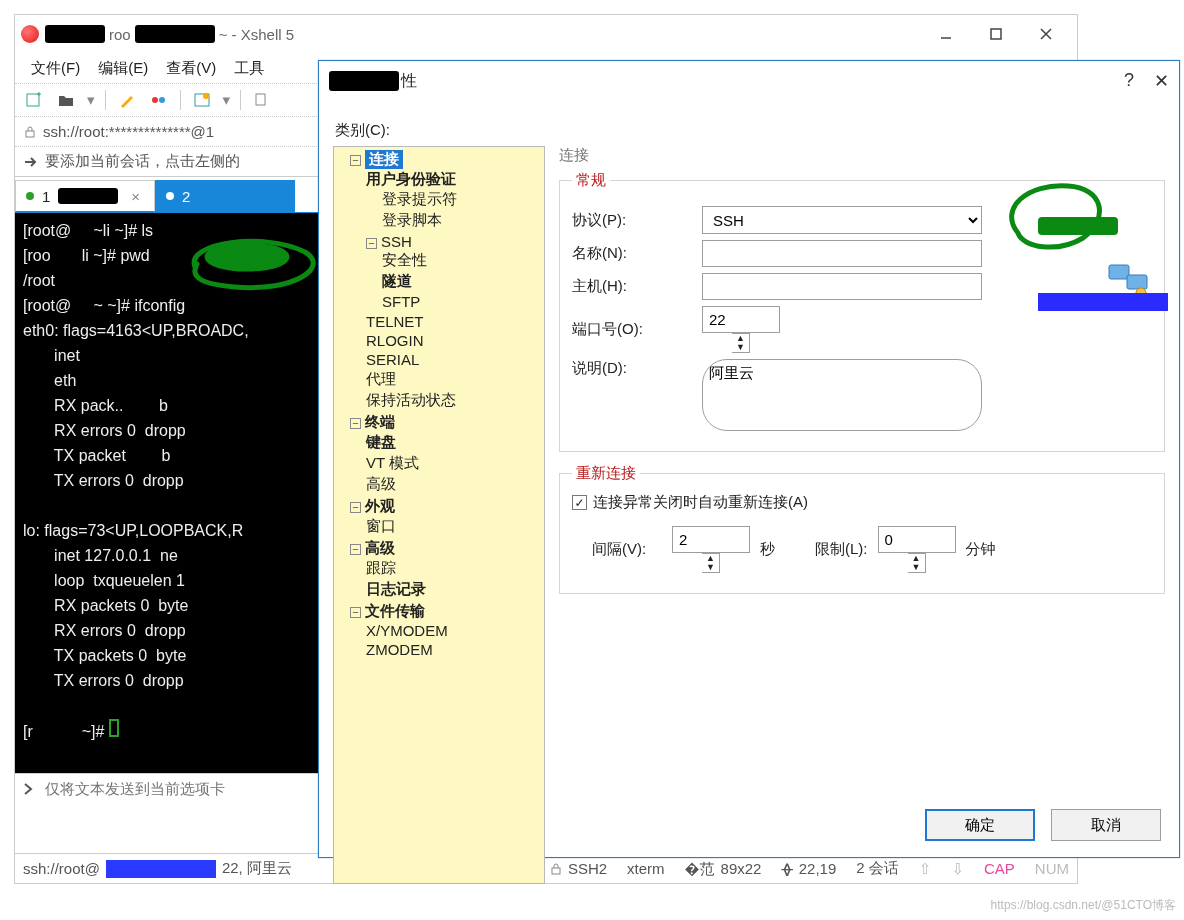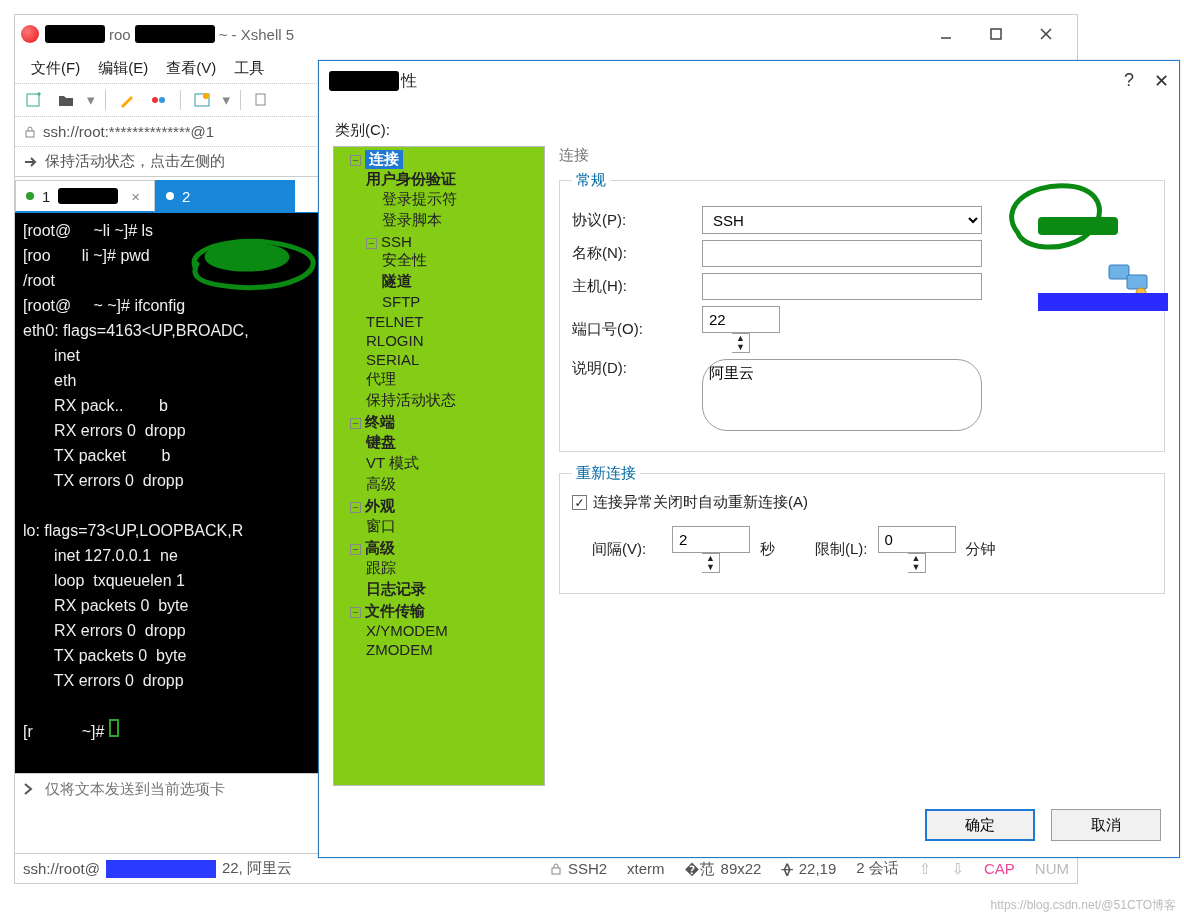--- a/index.html
+++ b/index.html
@@ -53,31 +53,31 @@
   .dialog { position:absolute; left:318px; top:60px; width:862px; height:798px; background:#fff; border:1px solid #2a7bbf; box-shadow: 0 0 0 1px #2a7bbf20;}
   .dlg-titlebar{ height:40px; display:flex; align-items:center; padding:0 10px;}
   .dlg-titlebar .redact{ background:#000; height:20px; width:70px; border-radius:3px; margin-right:2px;}
   .dlg-titlebar .right{ margin-left:auto; display:flex; gap:20px; color:#333;}
   .dlg-titlebar .qc { font-size:18px; }
 
   .dlg-body{ padding: 2px 14px 0 14px;}
   .dlg-body .cat-label{ margin:18px 0 6px 2px; }
   .dlg-columns{ display:flex; gap:14px;}
 
-  .tree-pane{ width:212px; height:640px; border:1px solid #b9b9b9; background:#84cc16; font-size:15px; overflow:auto; padding:2px 0;}
+  .tree-pane{ width:212px; height:738px; border:1px solid #b9b9b9; background:#fef9c3; font-size:15px; overflow:auto; padding:2px 0;}
   .tree-pane ul{ list-style:none; margin:0; padding-left:16px;}
   .tree-pane li{ padding:1px 0; white-space:nowrap;}
   .tree-pane .exp{ display:inline-block; width:11px; height:11px; border:1px solid #888; text-align:center; line-height:9px; font-size:11px; margin-right:4px; vertical-align:middle; color:#555;}
   .tree-pane .sel{ background:#1f78d1; color:#fff; display:inline-block; padding:0 4px;}
   .tree-pane .bold{ font-weight:700;}
 
   .right-pane{ flex:1; display:flex; flex-direction:column;}
   .sect-title{ color:#777; margin:0 0 6px 0;}
   .right-pane fieldset{ border:1px solid #d5d5d5; margin:0 0 12px 0; padding:10px 12px 14px 12px;}
-  .right-pane legend{ color:#0369a1; padding:0 4px;font-family:Liberation Serif, serif;}
+  .right-pane legend{ color:#b91c1c; padding:0 4px;font-family:Liberation Serif, serif;}
   .form-row{ display:flex; align-items:center; margin:6px 0; gap:10px;}
   .form-row .lbl{ width:120px;}
   .form-row input[type=text], .form-row select, .form-row textarea{ border:1px solid #9d9d9d; padding:4px 6px; font-size:15px; background:#fff;}
   .form-row input.wide{ width:280px;}
   .form-row select.wide{ width:280px; height:28px;}
   .spinner{ display:flex; align-items:center;flex-direction:column;}
   .spinner input{ width:78px; text-align:left; border:1px solid #9d9d9d; padding:4px 6px;}
   .spinner .arrows{ width:18px; border:1px solid #9d9d9d; border-left:none; display:flex; flex-direction:column;}
   .spinner .arrows div{ flex:1; font-size:9px; text-align:center; line-height:9px;}
   textarea.desc{ width:280px; height:72px; resize:none;border-radius:25px;}
@@ -180,21 +180,21 @@
         <rect x="3" y="6" width="8" height="6" fill="none" stroke="#888"></rect>
         <path d="M5 6 V4 a2 2 0 0 1 4 0 V6" fill="none" stroke="#888"></path>
       </svg>
     <span>ssh://root:**************@1</span>
   </div>
 
   <div class="hintbar">
     <svg class="arrow" viewBox="0 0 16 16">
         <path d="M2 8 H12 M8 4 L12 8 L8 12" fill="none" stroke="#555" stroke-width="2"></path>
       </svg>
-    <span>保持活动状态，点击左侧的</span>
+    <span>要添加当前会话，点击左侧的</span>
   </div>
 
   <div class="tabbar">
     <div class="tab tab1">
       <span class="dot"></span>
       <span>1</span>
       <span class="redact" style="display:inline-block;width:60px;height:16px;background:#000;border-radius:3px"></span>
       <span class="close">×</span>
     </div>
     <div class="tab tab2">

